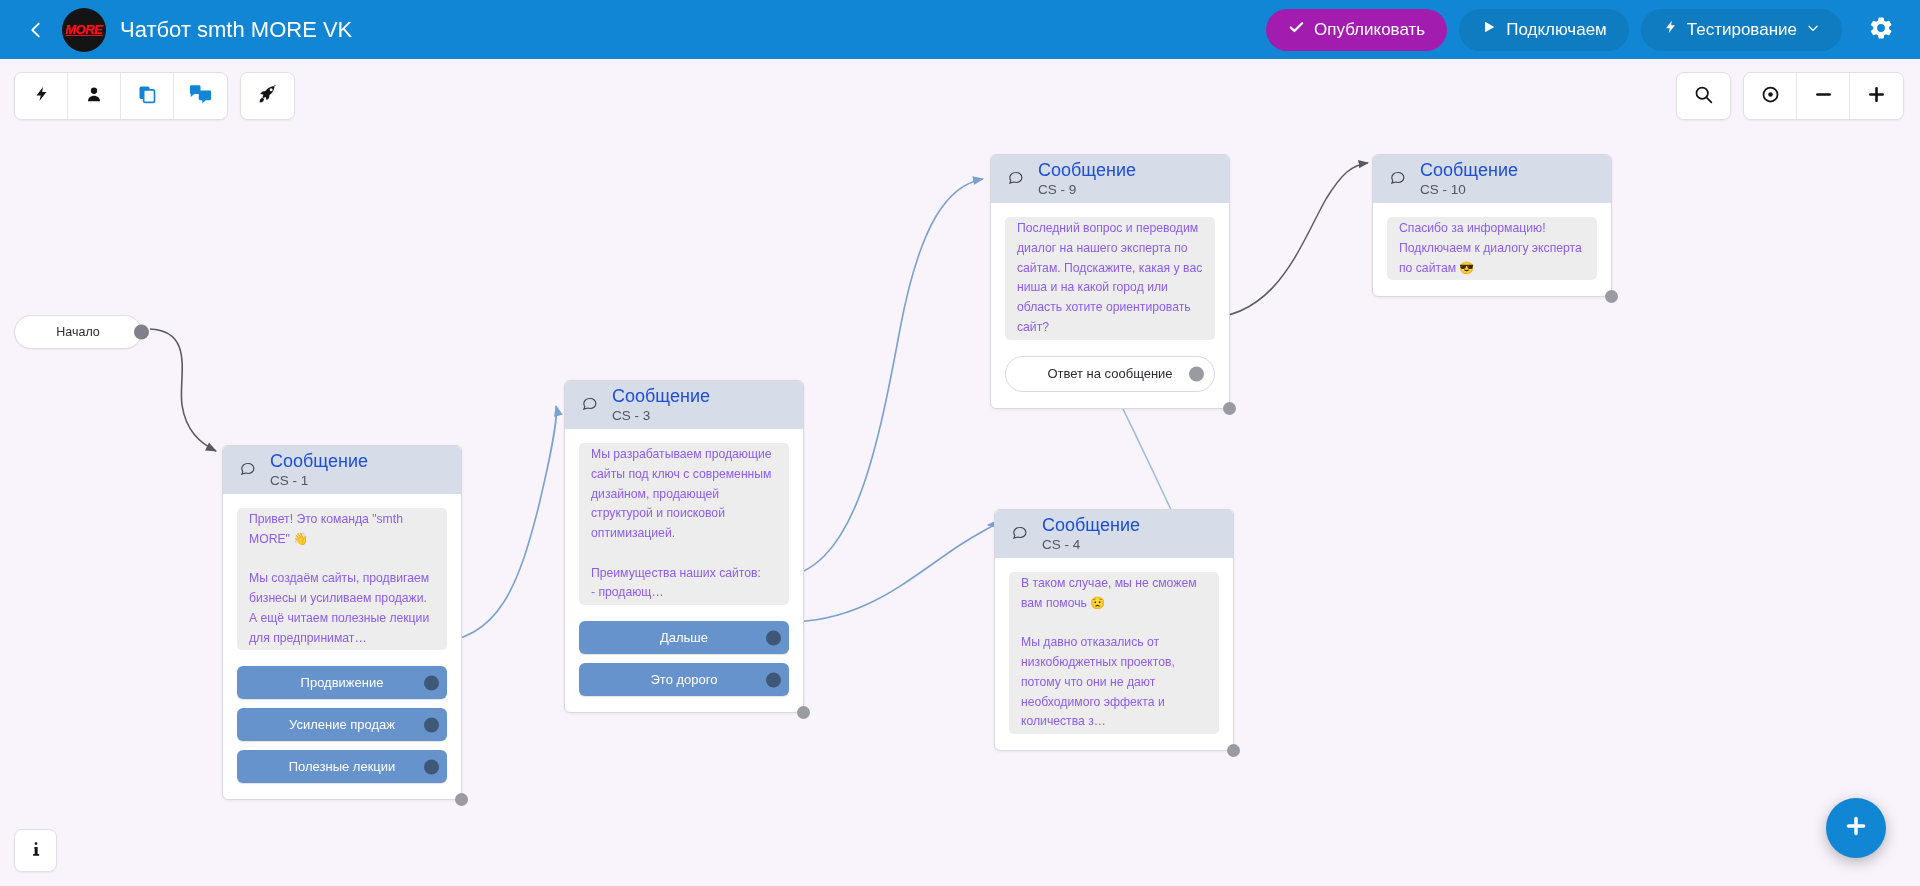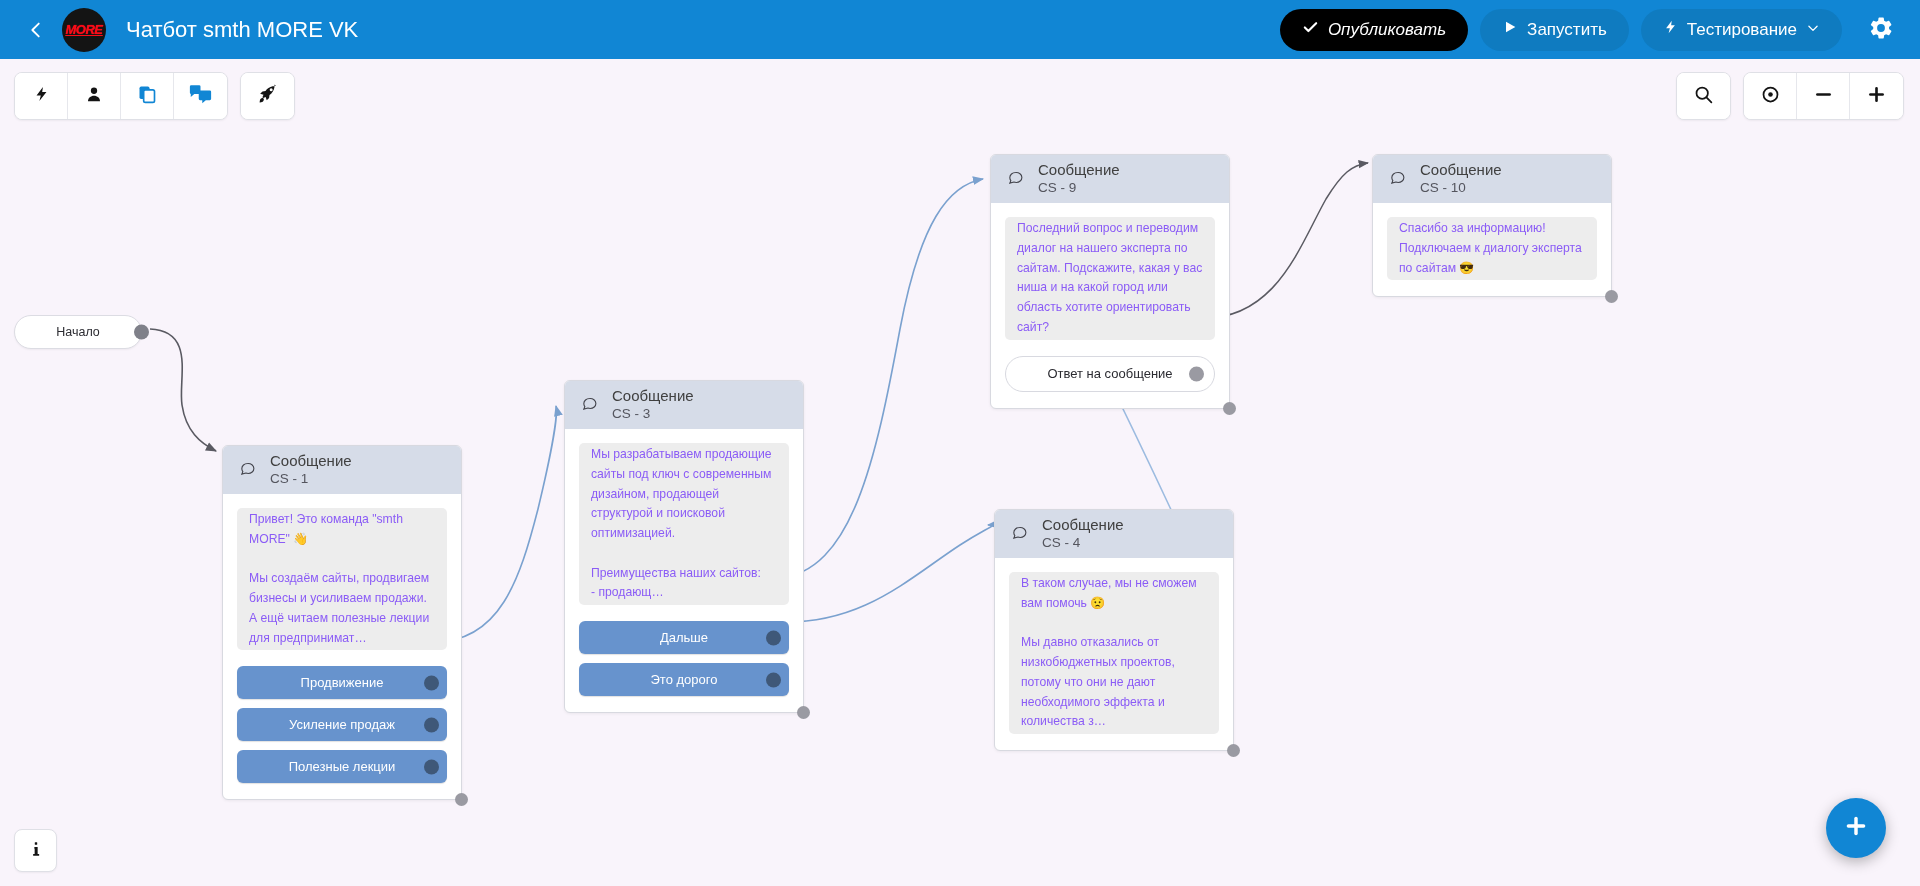--- a/index.html
+++ b/index.html
@@ -31,35 +31,35 @@
     overflow:hidden; flex:none;
   }
   #brand-logo .more-text {
     color:#fb0c18; font-weight: bold; font-size: 13px;
     letter-spacing:-0.5px; font-style: italic;
     font-family:"Liberation Sans", sans-serif;
     text-shadow: 0 0 1px #fb0c18;
     text-decoration: underline;
   }
   #app-title {
-    color:#fff; font-size: 22px; margin-left: 20px;
+    color:#fff; font-size: 22px; margin-left: 14px;
     white-space: nowrap; font-weight: 400;
   }
   #header-actions {
     margin-left:auto; display:flex; align-items:center; gap: 12px;
     padding-right: 18px;
   }
   .hdr-btn {
     height: 42px; border-radius: 21px;
     display:flex; align-items:center; gap: 9px;
     padding: 0 22px; color:#fff; font-size: 17px;
     cursor:pointer; white-space:nowrap; border:none;
     font-family:"Liberation Sans", sans-serif;
   }
-  .hdr-btn.publish { background:#000000;font-style:italic; }
+  .hdr-btn.publish { background:#a21caf; }
   .hdr-btn.run     { background:#0f7bc0; }
   .hdr-btn.test    { background:#0f7bc0; }
   #gear-btn {
     width: 42px; height:42px; display:flex;
     align-items:center; justify-content:center; cursor:pointer;
     margin-left: 6px;
   }
 
   
   #left-toolbar {
@@ -104,21 +104,21 @@
     box-shadow: 0 1px 3px rgba(0,0,0,.06);
   }
   .node-head {
     background:#d6dce8;
     border-top-left-radius:5px; border-top-right-radius:5px;
     height: 48px; display:flex; align-items:center;
     padding-left: 16px; gap: 14px;
   }
   .node-head .bubble-icon { flex:none; }
   .node-head-text { line-height: 1.25; }
-  .node-type { font-size: 15px; color:#404040; }
+  .node-type { font-size: 18px; color:#1d4ed8; }
   .node-id   { font-size: 13.5px; color:#54555e; }
 
   .node-body { padding: 14px 14px 16px 14px; }
   .msg-text {
     background:#ededed; border-radius: 5px;
     padding: 2px 12px;
     font-size: 12.2px; line-height: 1.62; color:#8b5cf6;
     white-space: pre-wrap;
   }
   .btn-list { margin-top: 16px; display:flex; flex-direction:column; gap: 9px; }
@@ -209,21 +209,21 @@
       </span>
       <span>Опубликовать</span>
     </div>
 
     <div class="hdr-btn run">
       <span>
         <svg width="16" height="16" viewBox="0 0 24 24" fill="#ffffff">
           <polygon points="6 4 20 12 6 20"></polygon>
         </svg>
       </span>
-      <span>Запустить</span>
+      <span>Подключаем</span>
     </div>
 
     <div class="hdr-btn test">
       <span>
         <svg width="15" height="18" viewBox="0 0 24 24" fill="#ffffff">
           <polygon points="14 2 5 14 11 14 9 22 19 9 13 9"></polygon>
         </svg>
       </span>
       <span>Тестирование</span>
       <span>

